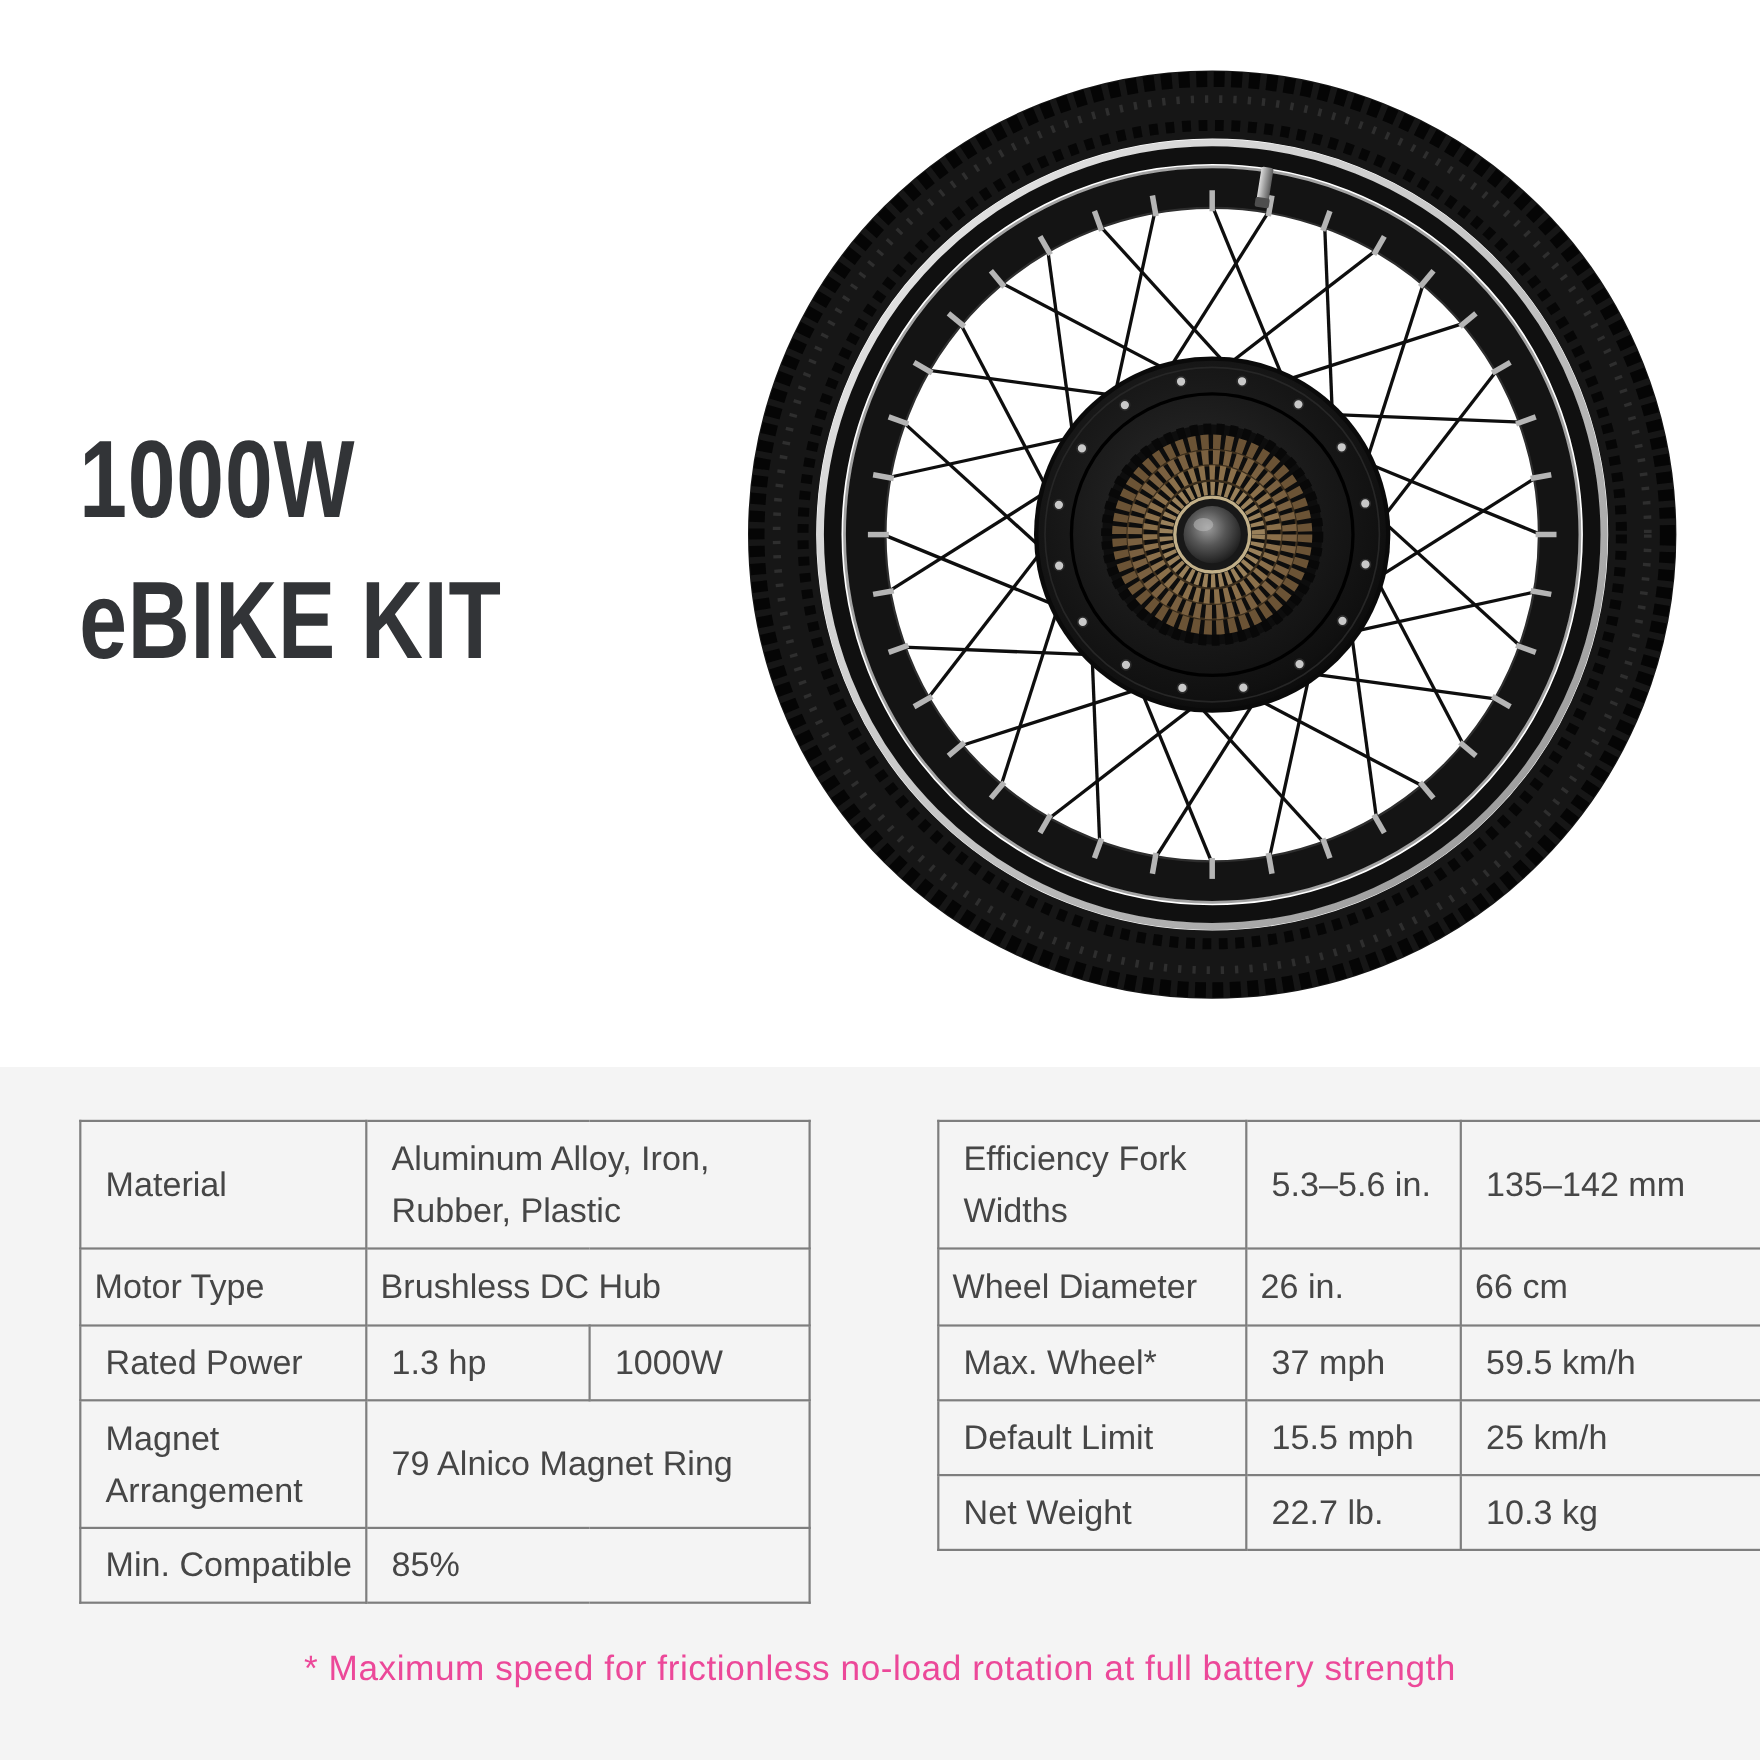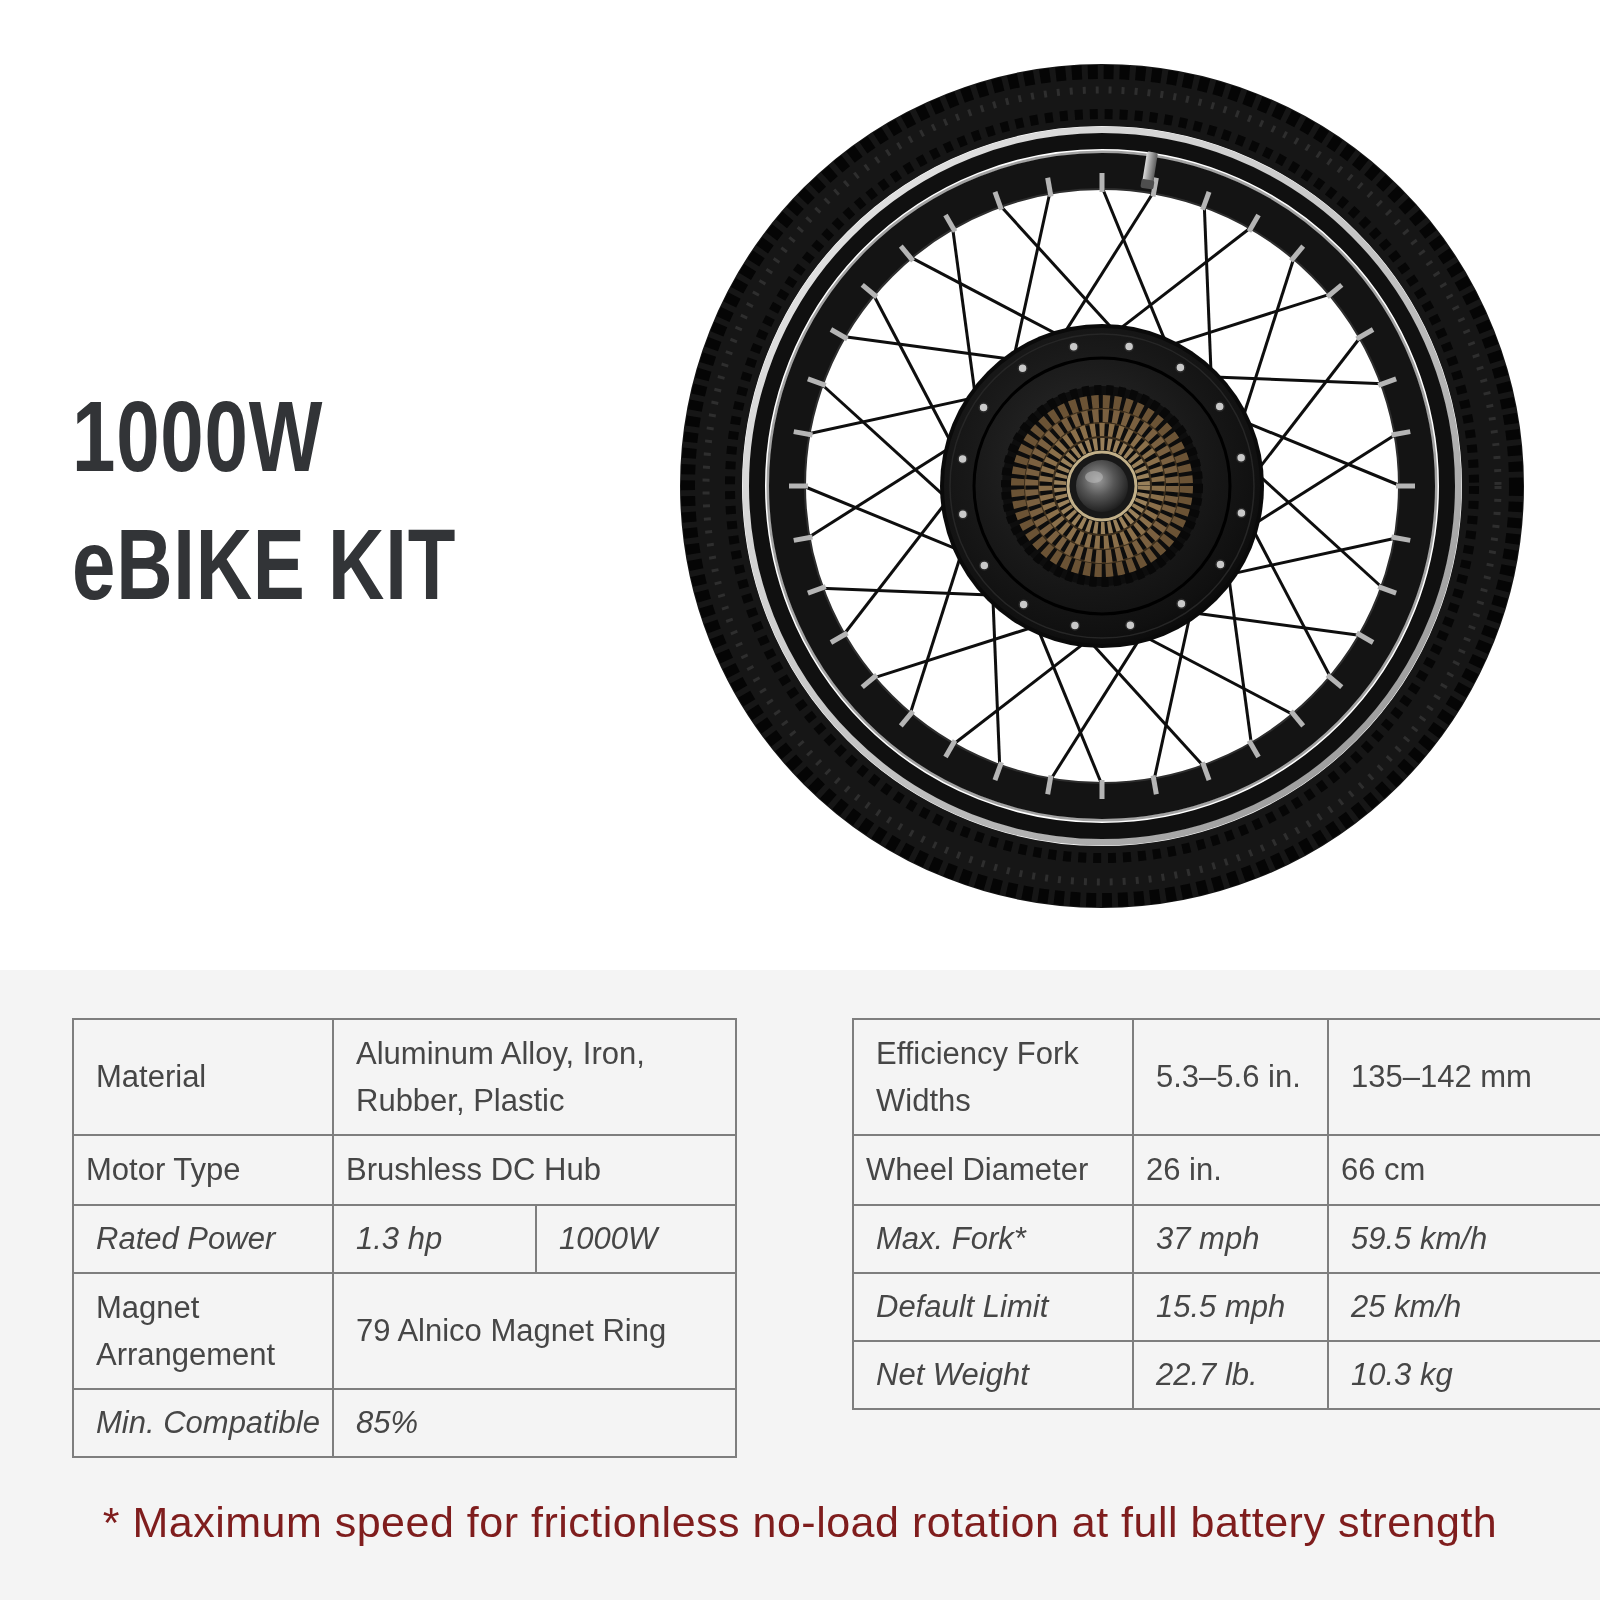--- a/index.html
+++ b/index.html
@@ -32,25 +32,25 @@
     color:#464646;font-size:31px;font-weight:400;
   }
   table.spec-table td{
     border:2px solid #7e7e7e;
     padding:4px 10px 4px 22px;
     vertical-align:middle;line-height:1.52;
     overflow:hidden;
   }
   tr.r-tall td{height:106px;}
   tr.r-med  td{height:60px;padding-left:12px;}
-  tr.r-std  td{height:58px;font-style:italic;}
+  tr.r-std  td{height:58px;}
 
   .footnote{
     position:absolute;left:0;top:1498px;width:1600px;
-    text-align:center;color:#7f1d1d;font-size:43px;font-weight:400;
+    text-align:center;color:#ec4899;font-size:32px;font-weight:400;
     letter-spacing:0.5px;
   }
 </style>
 </head>
 <body>
 
 <div class="top-section">
 
   <div class="title">
     <div>1000W</div>
@@ -267,21 +267,21 @@
       <td>Efficiency Fork Widths</td>
       <td>5.3–5.6 in.</td>
       <td>135–142 mm</td>
     </tr>
     <tr class="r-med">
       <td>Wheel Diameter</td>
       <td>26 in.</td>
       <td>66 cm</td>
     </tr>
     <tr class="r-std">
-      <td>Max. Fork*</td>
+      <td>Max. Wheel*</td>
       <td>37 mph</td>
       <td>59.5 km/h</td>
     </tr>
     <tr class="r-std">
       <td>Default Limit</td>
       <td>15.5 mph</td>
       <td>25 km/h</td>
     </tr>
     <tr class="r-std">
       <td>Net Weight</td>

